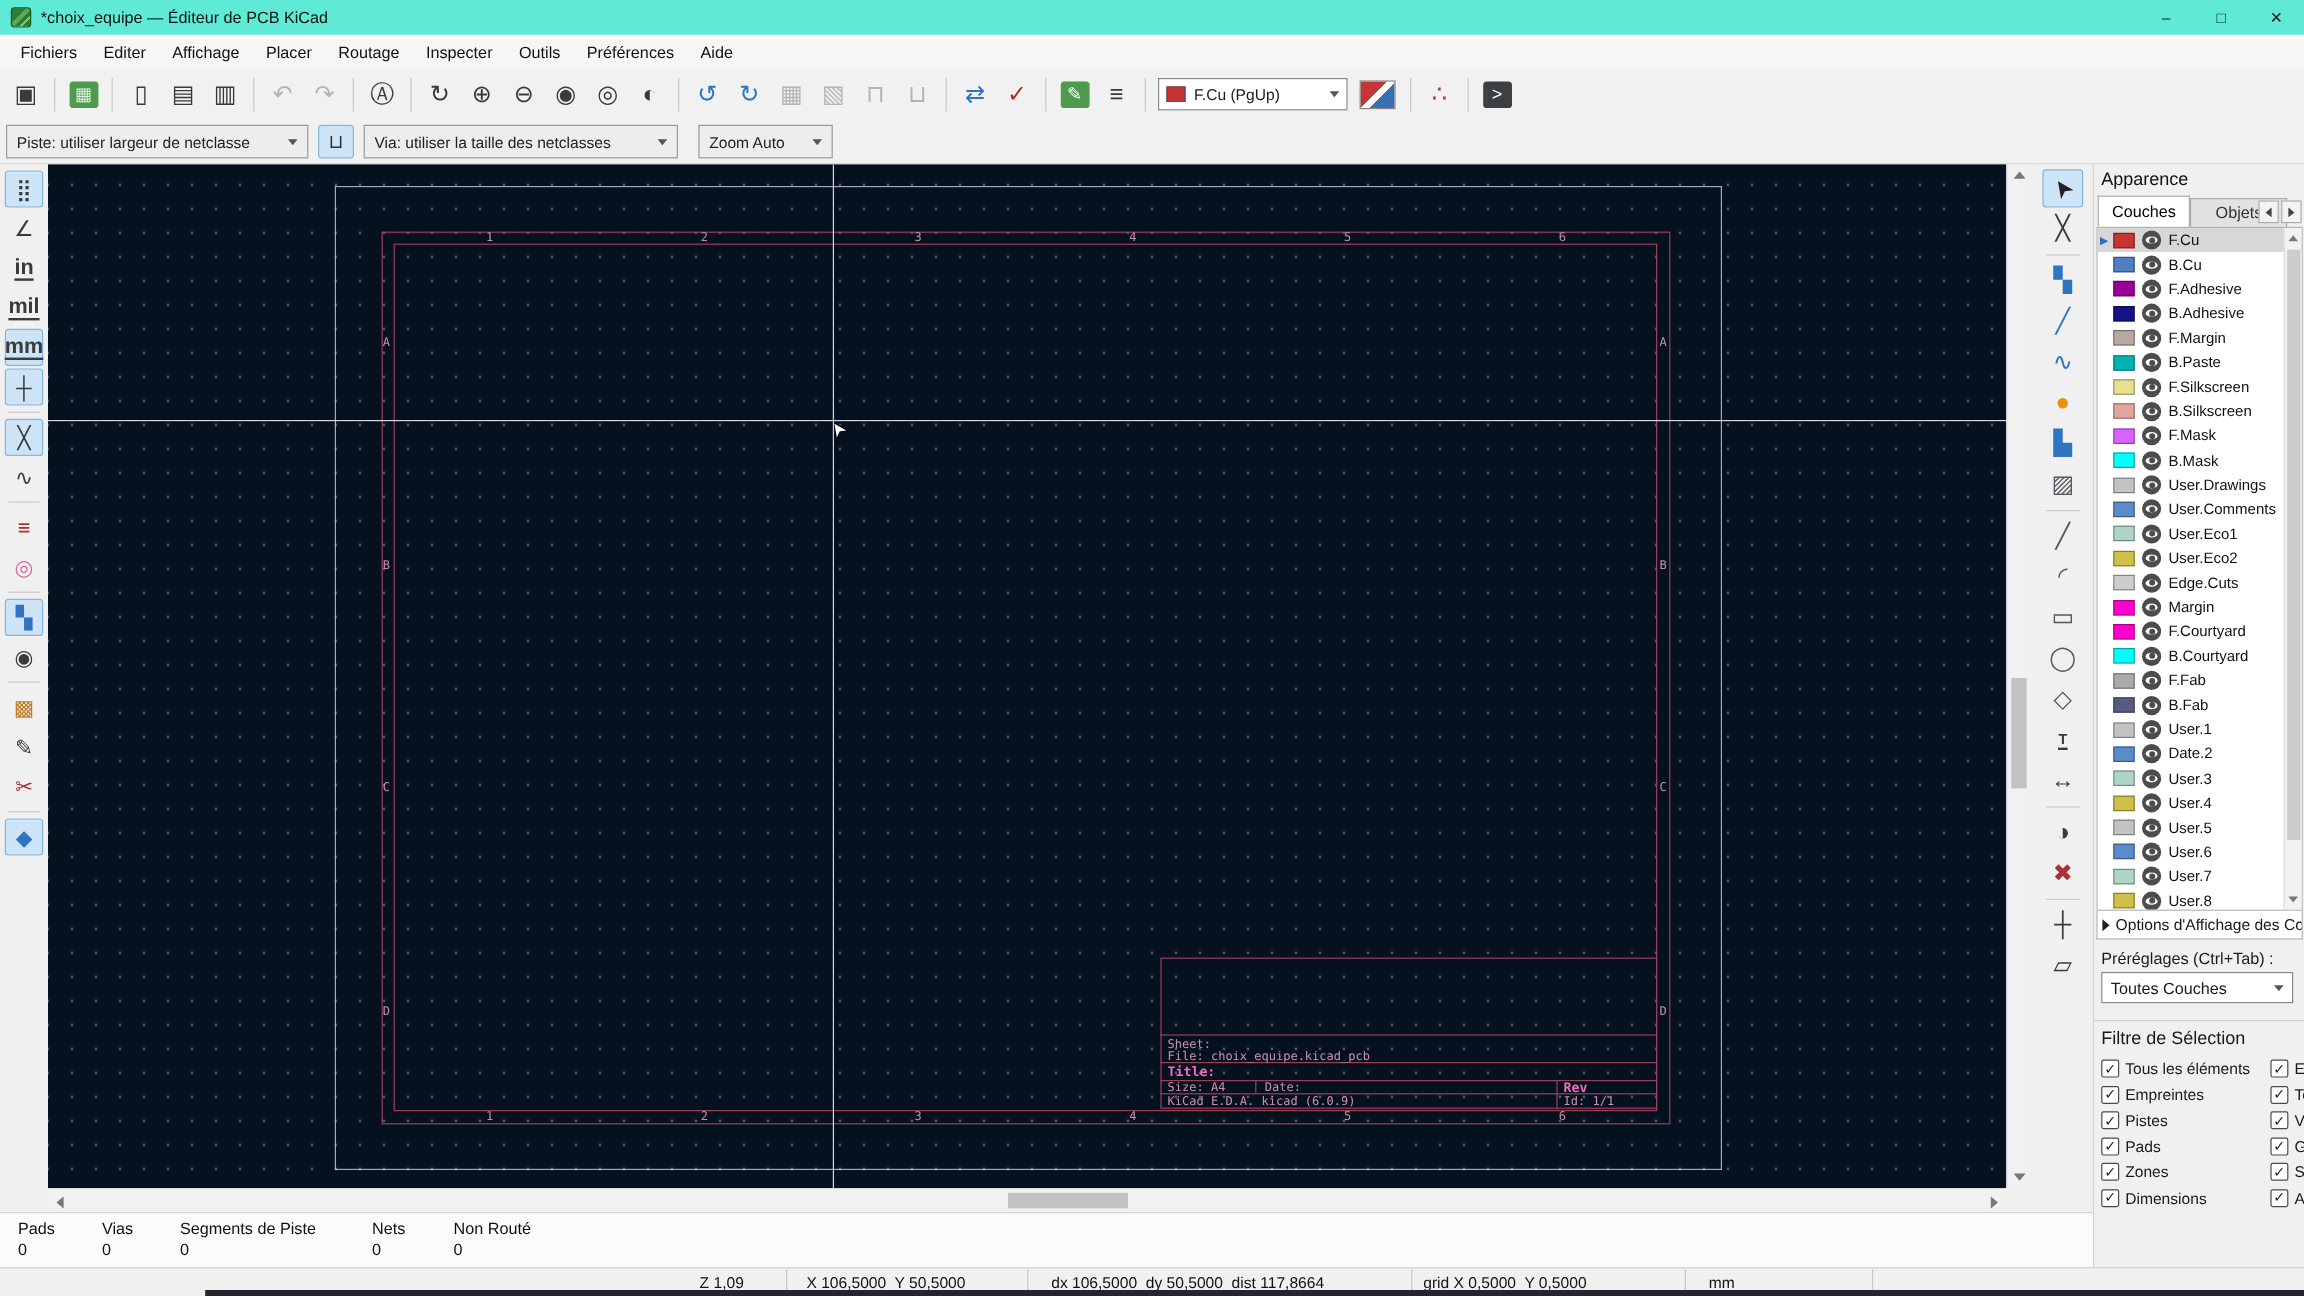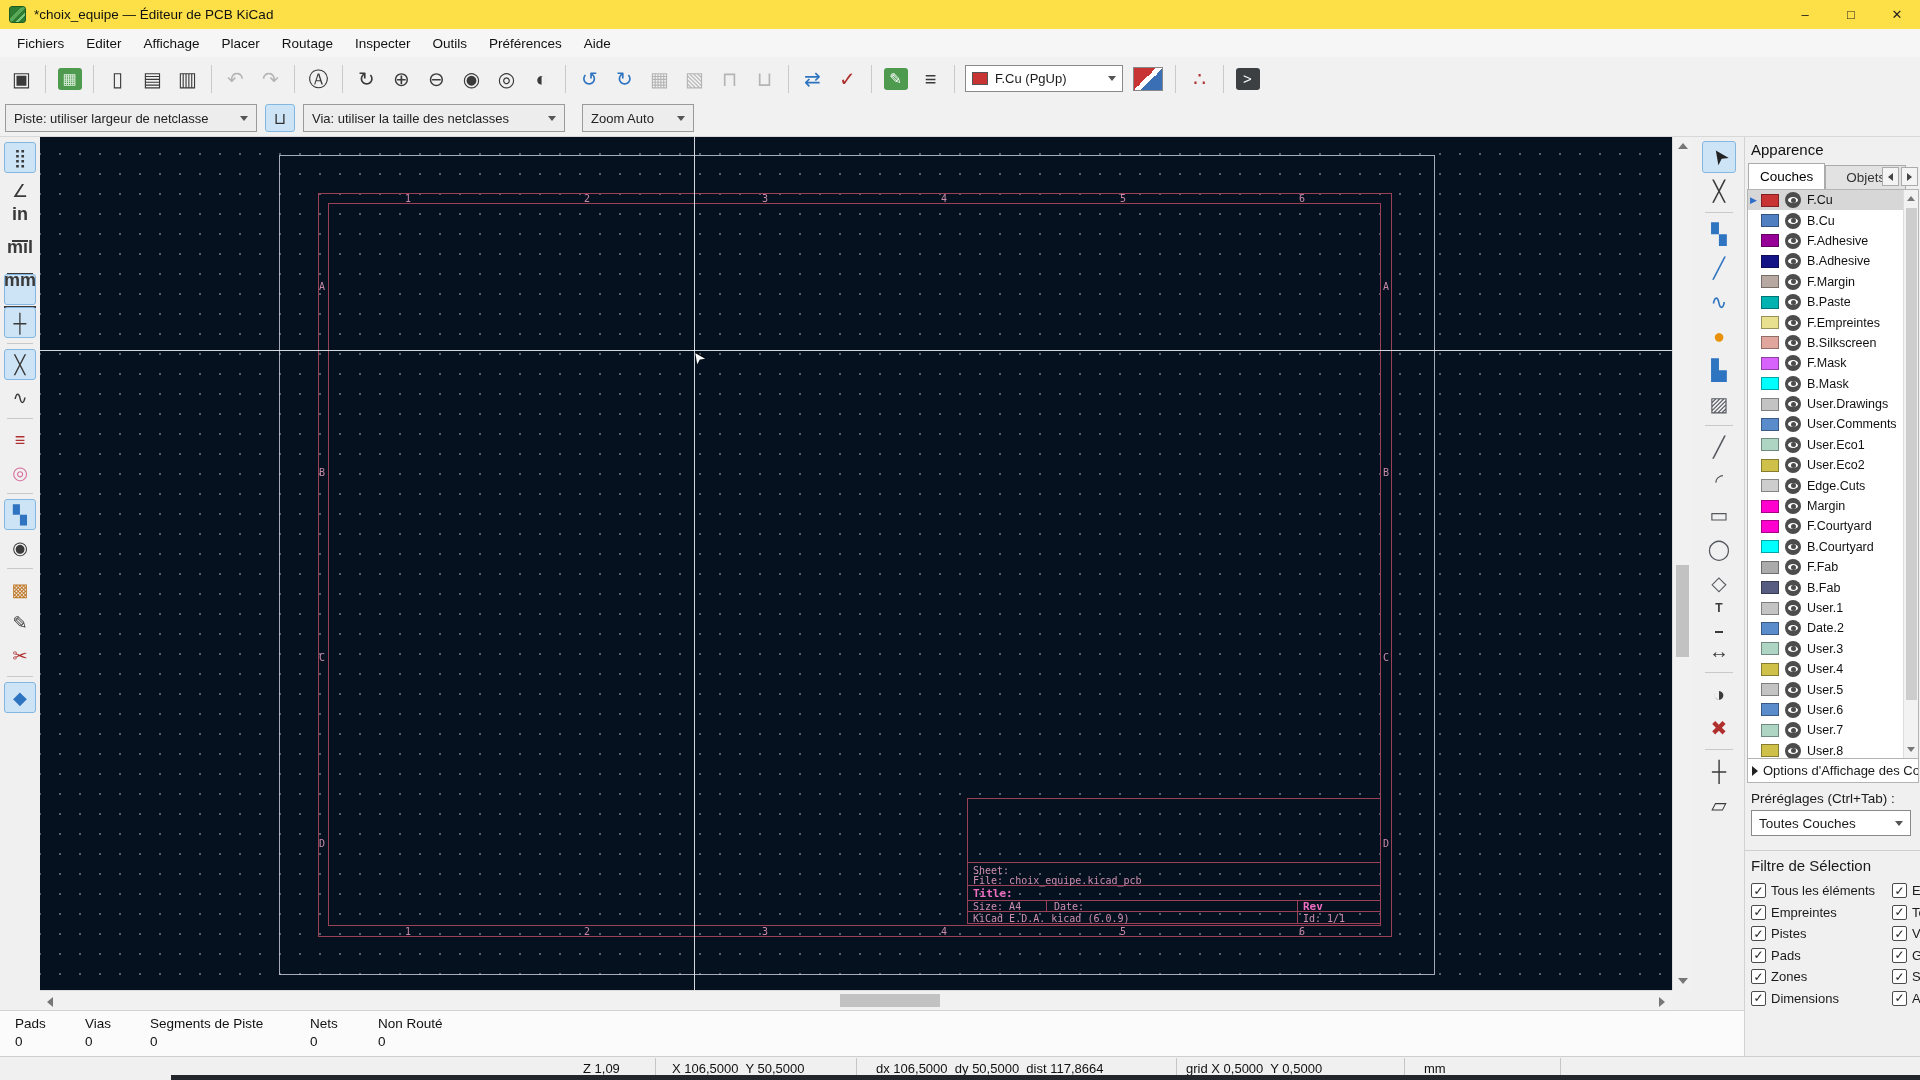--- a/index.html
+++ b/index.html
@@ -1,20 +1,20 @@
 <!DOCTYPE html>
 <html><head>
 <meta charset="utf-8">
 <style>
   * { margin:0; padding:0; box-sizing:border-box; }
   html,body { width:1920px; height:1080px; overflow:hidden; background:#f0f0f0;
     font-family:"Liberation Sans", sans-serif; font-size:13px; color:#1a1a1a; }
 
   
-  #titlebar { position:absolute; left:0; top:0; width:1920px; height:29px; background:#fde047;
+  #titlebar { position:absolute; left:0; top:0; width:1920px; height:29px; background:#5eead4;
     display:flex; align-items:center; }
   #app-icon { width:17px; height:17px; margin:0 8px 0 9px; border-radius:3px;
     background:linear-gradient(135deg,#2e7d32 0 40%,#58a858 40% 55%,#2e7d32 55% 70%,#7dc47d 70% 78%,#2e7d32 78%);
     border:1px solid #1d5a20; }
   #title-text { font-size:13.5px; color:#111; }
   #win-controls { margin-left:auto; display:flex; height:29px; }
   .win-btn { width:46px; height:29px; display:flex; align-items:center; justify-content:center;
     font-size:13px; color:#222; }
 
   
@@ -27,21 +27,21 @@
     display:flex; align-items:center; padding-left:4px; }
   #toolbar2 { position:absolute; left:0; top:100px; width:1920px; height:37px; background:#f1f1f1;
     border-bottom:1px solid #d8d8d8; display:flex; align-items:center; padding-left:5px; }
   .tb-btn { width:35px; height:33px; border-radius:3px; display:flex; align-items:center;
     justify-content:center; flex:none; }
   .tb-btn.active { background:#cde4f7; border:1px solid #84b6e2; }
   .tb-btn.disabled { opacity:.33; }
   .tb-sep { width:1px; height:28px; background:#c9c9c9; margin:0 6px; flex:none; }
   .ic { font-size:20px; line-height:1; display:flex; align-items:center; justify-content:center; }
   .ic.boxed { width:24px; height:22px; border-radius:3px; font-size:15px; }
-  .ic.small-text { font-size:12px; font-weight:bold; border-bottom:2px solid #3a3a3a; padding-bottom:17px; }
+  .ic.small-text { font-size:12px; font-weight:bold; border-bottom:2px solid #3a3a3a; padding-bottom:1px; }
 
   
   #layer-select { width:158px; height:27px; background:#fff; border:1px solid #8a8a8a;
     display:flex; align-items:center; padding:0 6px; margin:0 4px; flex:none; }
   #layer-swatch { width:16px; height:13px; background:#C83434; border:1px solid #555; margin-right:7px; flex:none; }
   #layer-select .dd-caret { margin-left:auto; }
   #pair-swatch { width:30px; height:24px; margin:0 6px; flex:none; border:1px solid #888;
     background:linear-gradient(135deg,#C83434 0 44%,#fff 44% 58%,#3b6fb5 58%); }
   .dd-caret { width:0; height:0; border-left:4px solid transparent; border-right:4px solid transparent;
     border-top:5px solid #555; flex:none; }
@@ -526,21 +526,21 @@
         <div class="layer-row">
           <span class="layer-caret"></span>
           <span class="layer-swatch" style="background: rgb(0, 179, 179);"></span>
           <span class="eye"></span>
           <span class="layer-label">B.Paste</span>
         </div>
         <div class="layer-row">
           <span class="layer-caret"></span>
           <span class="layer-swatch" style="background: rgb(232, 224, 142);"></span>
           <span class="eye"></span>
-          <span class="layer-label">F.Empreintes</span>
+          <span class="layer-label">F.Silkscreen</span>
         </div>
         <div class="layer-row">
           <span class="layer-caret"></span>
           <span class="layer-swatch" style="background: rgb(224, 166, 158);"></span>
           <span class="eye"></span>
           <span class="layer-label">B.Silkscreen</span>
         </div>
         <div class="layer-row">
           <span class="layer-caret"></span>
           <span class="layer-swatch" style="background: rgb(216, 98, 252);"></span>

